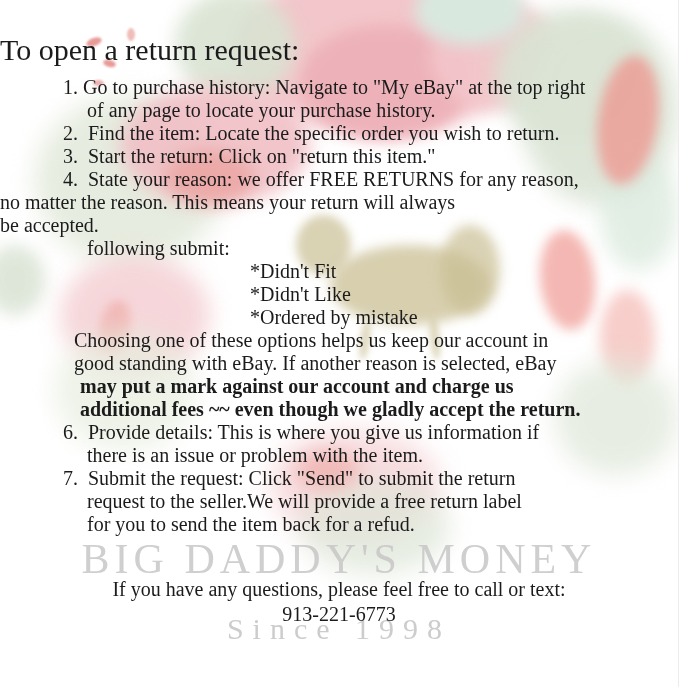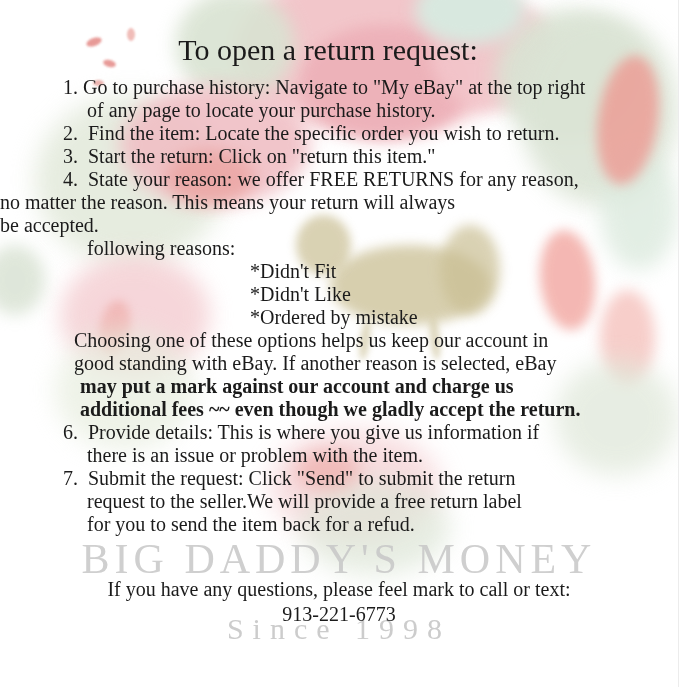--- a/index.html
+++ b/index.html
@@ -11,21 +11,21 @@
   .bg { position:absolute; inset:0; z-index:1; }
   .blob { position:absolute; border-radius:50%; }
   .right-strip { position:absolute; left:679px; top:0; width:20px; height:687px; background:#ffffff; z-index:2; }
   .vline { position:absolute; left:678px; top:0; width:1px; height:687px; background:#ececec; z-index:3; }
   
   .wm { position:absolute; left:0; width:678px; text-align:center; z-index:4; color:#c7c7c7; }
   .wm-brand { top:535px; font-size:42px; letter-spacing:5px; opacity:.85; }
   .wm-since { top:612px; font-size:30px; letter-spacing:9px; opacity:.9; }
   
   .content { position:absolute; inset:0; z-index:5; }
-  .title { position:absolute; top:33px; left:0; width:656px; text-align:center; font-size:30px; }
+  .title { position:absolute; top:33px; left:0; width:656px; text-align:left; font-size:30px; }
   .lines { position:absolute; top:76px; left:0; width:572px; }
   .line { height:23px; line-height:23px; font-size:20px; white-space:pre; }
   .line[data-indent="num"]     { padding-left:63px; }
   .line[data-indent="cont"]    { padding-left:87px; }
   .line[data-indent="cont-sm"] { }
   .line[data-indent="opt"]     { padding-left:250px; }
   .line[data-indent="note"]    { padding-left:74px; }
   .line[data-indent="note-b"]  { padding-left:80px;font-weight:bold; }
   .footer-1 { position:absolute; top:578px; left:0; width:678px; text-align:center; font-size:20px; }
   .footer-2 { position:absolute; top:603px; left:0; width:678px; text-align:center; font-size:20px; }
@@ -79,32 +79,32 @@
     <div class="title">To open a return request:</div>
 
     <div class="lines">
       <div class="line" data-indent="num">1. Go to purchase history: Navigate to "My eBay" at the top right</div>
       <div class="line" data-indent="cont">of any page to locate your purchase history.</div>
       <div class="line" data-indent="num">2.  Find the item: Locate the specific order you wish to return.</div>
       <div class="line" data-indent="num">3.  Start the return: Click on "return this item."</div>
       <div class="line" data-indent="num">4.  State your reason: we offer FREE RETURNS for any reason,</div>
       <div class="line" data-indent="cont-sm">no matter the reason. This means your return will always</div>
       <div class="line" data-indent="cont-sm">be accepted.</div>
-      <div class="line" data-indent="cont">following reasons:</div>
+      <div class="line" data-indent="cont">following submit:</div>
       <div class="line" data-indent="opt">*Didn't Fit</div>
       <div class="line" data-indent="opt">*Didn't Like</div>
       <div class="line" data-indent="opt">*Ordered by mistake</div>
       <div class="line" data-indent="note">Choosing one of these options helps us keep our account in</div>
       <div class="line" data-indent="note">good standing with eBay. If another reason is selected, eBay</div>
       <div class="line" data-indent="note-b">may put a mark against our account and charge us</div>
       <div class="line" data-indent="note-b">additional fees ~~ even though we gladly accept the return.</div>
       <div class="line" data-indent="num">6.  Provide details: This is where you give us information if</div>
       <div class="line" data-indent="cont">there is an issue or problem with the item.</div>
       <div class="line" data-indent="num">7.  Submit the request: Click "Send" to submit the return</div>
       <div class="line" data-indent="cont">request to the seller.We will provide a free return label</div>
       <div class="line" data-indent="cont">for you to send the item back for a refud.</div>
     </div>
 
-    <div class="footer-1">If you have any questions, please feel mark to call or text:</div>
+    <div class="footer-1">If you have any questions, please feel free to call or text:</div>
     <div class="footer-2">913-221-6773</div>
   </div>
 
 </div>
 
 </body></html>

